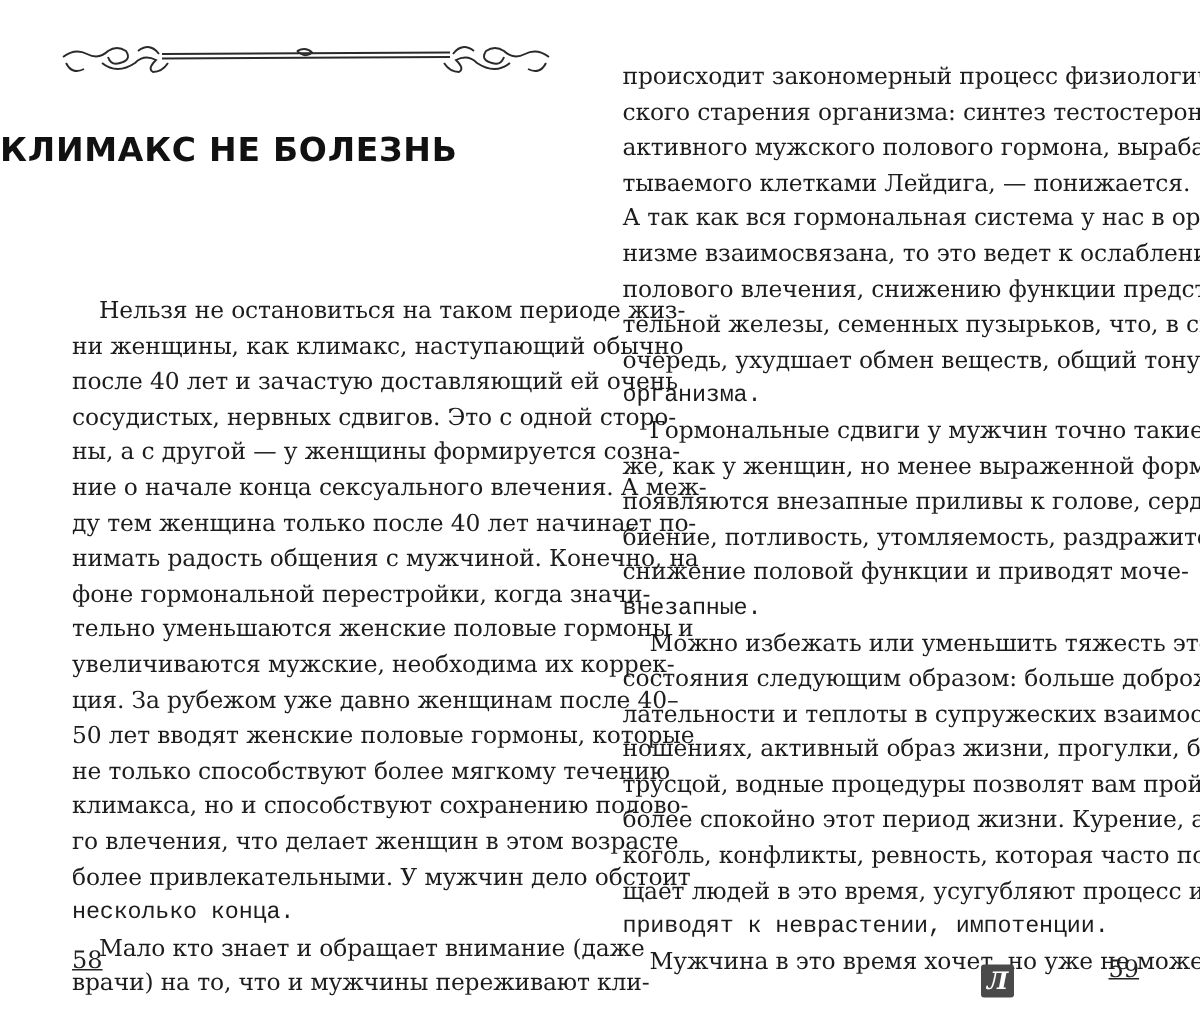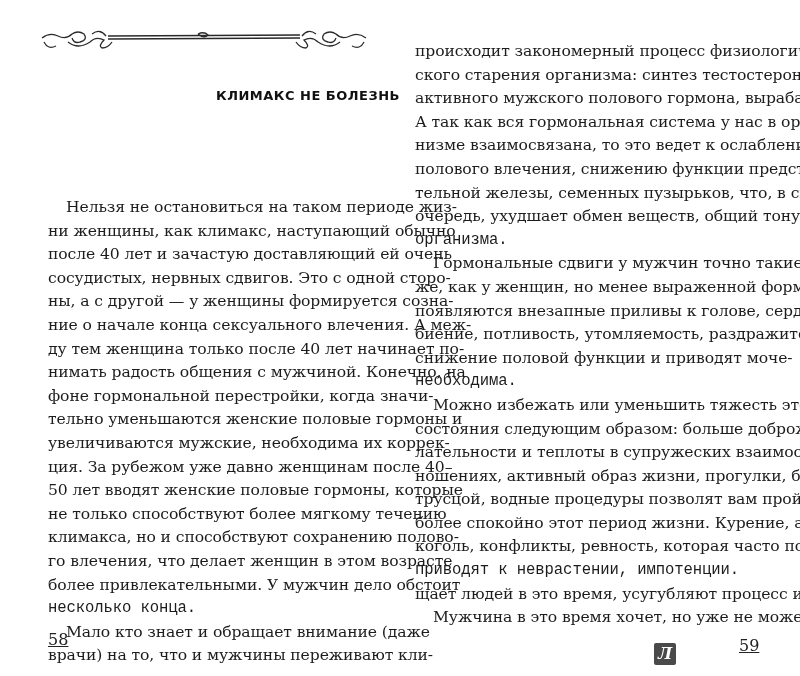--- a/index.html
+++ b/index.html
@@ -6,23 +6,23 @@
   body {
     width: 800px; height: 676px; background: #ffffff; position: relative; overflow: hidden;
     font-family: "DejaVu Serif", "Liberation Serif", serif; color: #1a1a1a;
   }
   .page { position: absolute; top: 0; height: 676px; }
   .page-left { left: 0; width: 400px; }
   .page-right { left: 400px; width: 400px; }
 
   .ornament { position: absolute; left: 38px; top: 28px; width: 332px; height: 26px; }
   .chapter-title {
-    position: absolute; left: 0; width: 400px; top: 88px; text-align: right;
+    position: absolute; left: 0; width: 400px; top: 88px; text-align: left;
     font-family: "DejaVu Sans", "Liberation Sans", sans-serif; font-weight: bold;
-    font-size: 13px; letter-spacing: 0.5px; color: #111;
+    font-size: 22px; letter-spacing: 0.5px; color: #111;
   }
 
   .text-block {
     position: absolute; font-size: 15.6px; line-height: 23.6px; text-align: justify;
     color: #1c1c1c; letter-spacing: -0.1px;
   }
   .text-left { left: 48px; top: 196px; width: 326px; }
   .text-right { left: 15px; top: 40px; width: 333px; }
   .line { display: block; white-space: nowrap; text-align: justify; text-align-last: justify; }
   .line.last { text-align-last: left; font-family: Liberation Mono, monospace; }
@@ -82,39 +82,40 @@
     </div>
 
   <div class="page-num page-num-left">58</div>
 </div>
 
 <div class="page page-right">
   <div class="text-block text-right" id="right-body">
       <span class="line">происходит закономерный процесс физиологиче-</span>
       <span class="line">ского старения организма: синтез тестостерона —</span>
       <span class="line">активного мужского полового гормона, выраба-</span>
+      <span class="line">тываемого клетками Лейдига, — понижается.</span>
       <span class="line">А так как вся гормональная система у нас в орга-</span>
       <span class="line">низме взаимосвязана, то это ведет к ослаблению</span>
       <span class="line">полового влечения, снижению функции предста-</span>
       <span class="line">тельной железы, семенных пузырьков, что, в свою</span>
       <span class="line">очередь, ухудшает обмен веществ, общий тонус</span>
       <span class="line last">организма.</span>
       <span class="line indent">Гормональные сдвиги у мужчин точно такие</span>
       <span class="line">же, как у женщин, но менее выраженной формы:</span>
       <span class="line">появляются внезапные приливы к голове, сердце-</span>
       <span class="line">биение, потливость, утомляемость, раздражитель-</span>
       <span class="line">снижение половой функции и приводят моче-</span>
-      <span class="line last">необходима.</span>
+      <span class="line last">внезапные.</span>
       <span class="line indent">Можно избежать или уменьшить тяжесть этого</span>
       <span class="line">состояния следующим образом: больше доброже-</span>
       <span class="line">лательности и теплоты в супружеских взаимоот-</span>
       <span class="line">ношениях, активный образ жизни, прогулки, бег</span>
       <span class="line">трусцой, водные процедуры позволят вам пройти</span>
       <span class="line">более спокойно этот период жизни. Курение, ал-</span>
       <span class="line">коголь, конфликты, ревность, которая часто посе-</span>
+      <span class="line">щает людей в это время, усугубляют процесс и</span>
       <span class="line last">приводят к неврастении, импотенции.</span>
-      <span class="line">щает людей в это время, усугубляют процесс и</span>
       <span class="line indent">Мужчина в это время хочет, но уже не может</span>
     </div>
 </div>
 
 <div class="page-num page-num-right">59</div>
 <div class="publisher-logo">Л</div>
 
 </body></html>

